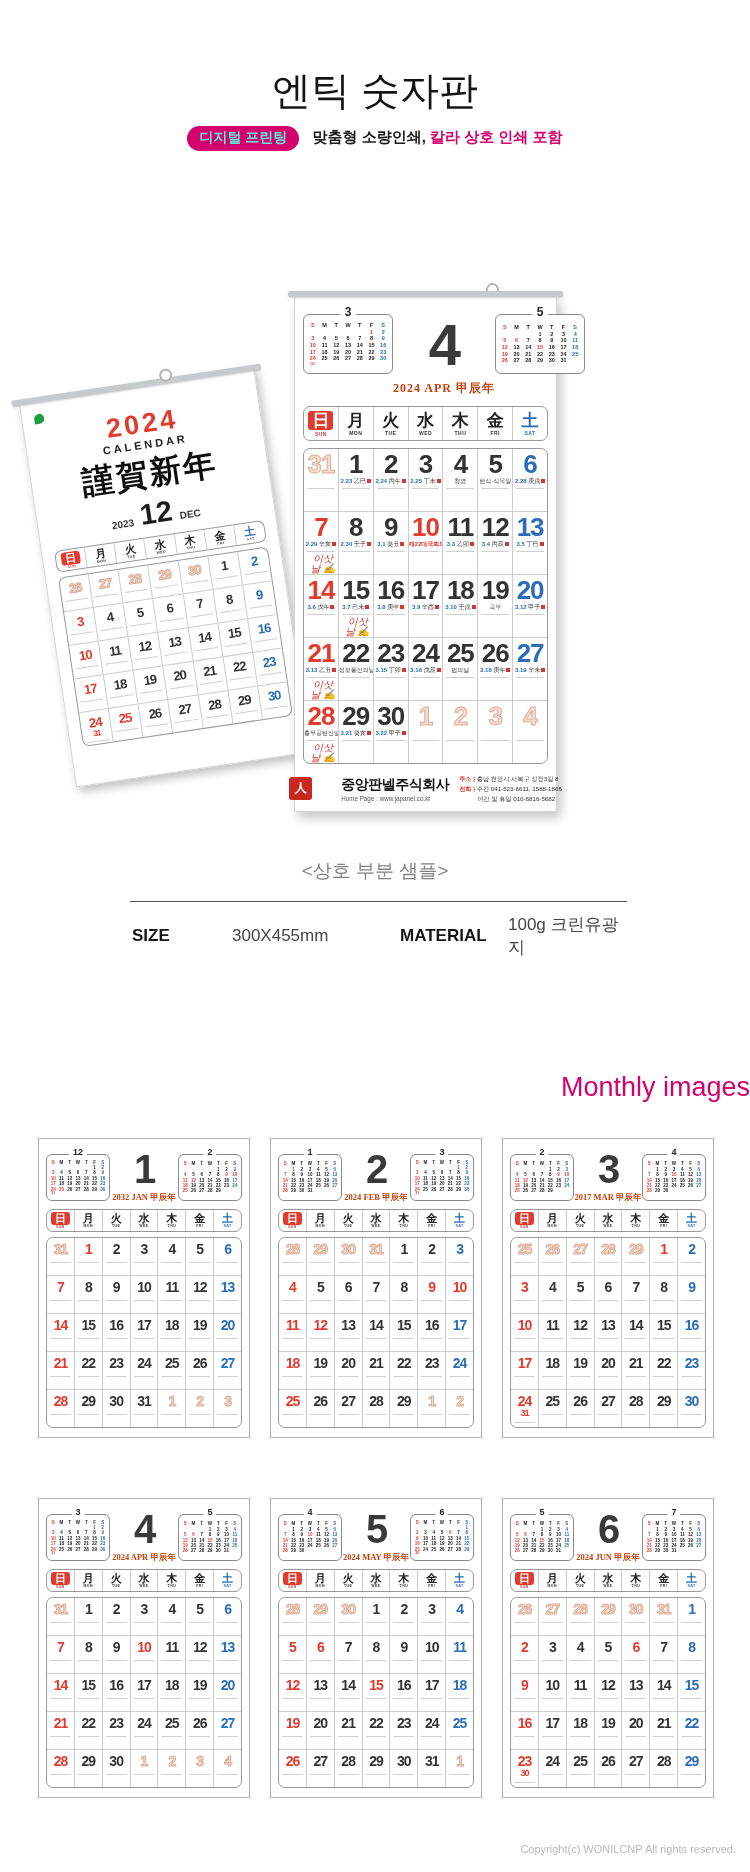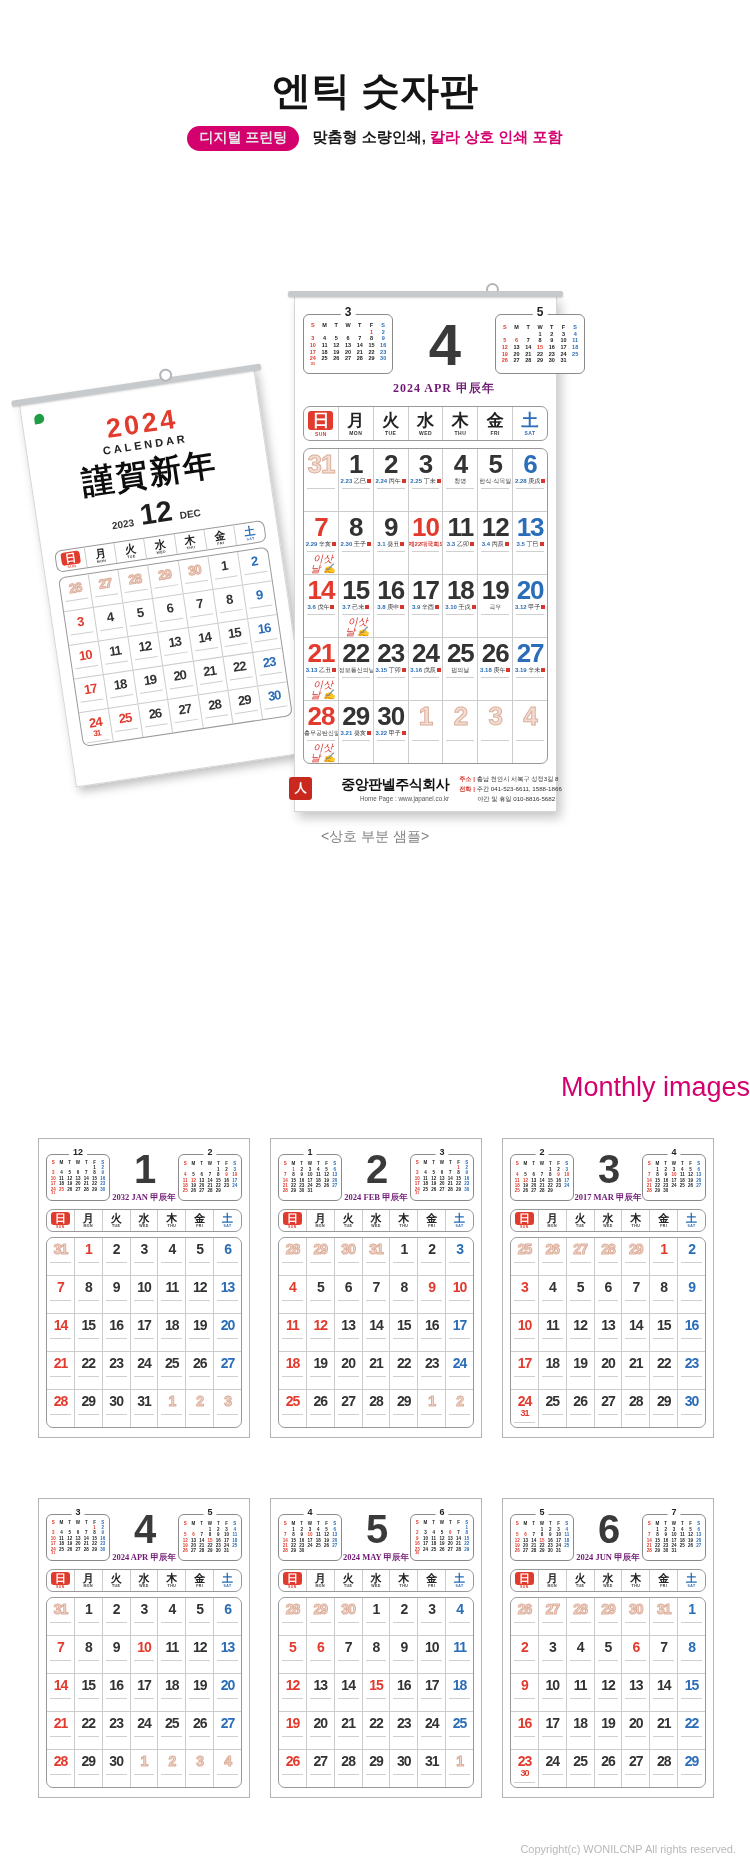--- a/index.html
+++ b/index.html
@@ -1,23 +1,23 @@
 <!DOCTYPE html>
 <html><head>
 <meta charset="utf-8">
 <style>
   html,body{margin:0;padding:0;background:#fff;}
   #page{position:relative;width:750px;height:1872px;background:#fff;overflow:hidden;
         font-family:"Liberation Sans",sans-serif;color:#111;}
   
   .hdr{position:absolute;top:66px;left:0;width:100%;text-align:center;}
   .pnum{font-size:34px;font-weight:800;color:#d4006e;letter-spacing:1px;line-height:1;}
-  .ptitle{font-size:39px;font-weight:700;color:#141414;margin-top:4px;line-height:1.1;}
+  .ptitle{font-size:39px;font-weight:400;color:#141414;margin-top:4px;line-height:1.1;}
   .badge-row{margin-top:13px;font-size:15px;font-weight:bold;color:#1a1a1a;}
-  .badge{display:inline-block;background:#d4006e;color:#e5e5e5;border-radius:14px;
+  .badge{display:inline-block;background:#d4006e;color:#5eead4;border-radius:14px;
          padding:3px 12px 4px;font-size:14px;margin-right:9px;vertical-align:middle;}
   .desc-accent{color:#d4006e;}
   
   .hangbar{position:absolute;height:6px;background:#c7cacd;border-radius:2px;
            box-shadow:0 1px 2px rgba(0,0,0,.18);}
   .ring{position:absolute;width:9px;height:9px;border:2.5px solid #b3b6b9;border-radius:50%;
         background:#fff;}
   
   .main-card{position:absolute;left:294px;top:296px;width:263px;height:516px;background:#fff;
              border:1px solid #d6d6d6;box-shadow:4px 6px 10px rgba(0,0,0,.22);
@@ -35,21 +35,21 @@
           text-align:center;margin-top:6px;color:#0d0d0d;line-height:1.1;letter-spacing:2px;}
   .cmr{display:flex;align-items:baseline;justify-content:center;gap:7px;margin-top:8px;}
   .cy,.cd{font-size:10px;color:#333;font-weight:bold;}
   .cm{font-size:29px;font-weight:900;color:#1d1d1d;line-height:1;}
   
   .calhead{display:flex;justify-content:space-between;align-items:flex-start;}
   .headctr{flex:1;text-align:center;}
   .bignum{font-weight:900;color:#3a3a3a;line-height:1;letter-spacing:-2px;}
   .cal-lg .bignum{font-size:58px;margin-top:2px;}
   .cal-th .bignum{font-size:40px;margin-top:2px;}
-  .subtitle{font-family:"Liberation Serif",serif;font-weight:bold;color:#701a75;white-space:nowrap;}
+  .subtitle{font-family:"Liberation Serif",serif;font-weight:bold;color:#c2410c;white-space:nowrap;}
   .cal-lg .subtitle{font-size:12px;letter-spacing:1px;margin-top:6px;}
   .cal-th .subtitle{font-size:8.5px;margin-top:3px;}
   .mini{position:relative;margin-top:7px;}
   .minilabel{position:absolute;top:-8px;left:50%;transform:translateX(-50%);background:#fff;
              padding:0 4px;font-weight:bold;color:#222;line-height:1;}
   .cal-lg .minilabel{font-size:12px;}
   .cal-th .minilabel{font-size:9px;top:-6px;}
   .minibox{border:1px solid #8a8a8a;border-radius:6px;display:flex;flex-direction:column;
            justify-content:center;background:#fff;}
   .cal-lg .minibox{width:82px;height:52px;padding:3px 3px;}
@@ -98,27 +98,27 @@
   .mark{display:inline-block;width:4px;height:4px;background:#d5372f;margin-left:1px;vertical-align:middle;}
   .hl{border-bottom:1px solid #cfcfcf;margin:2px 3px 0;}
   .cal-th .hl{margin-top:4px;} .cal-sm .hl{margin-top:3px;}
   .extra{font-size:10px;color:#d5372f;font-style:italic;text-align:center;padding:2px 0 0 4px;
          font-family:"Liberation Serif",serif;line-height:1;}
   
   .mfooter{margin-top:10px;display:flex;align-items:center;justify-content:center;gap:5px;padding:0 2px;}
   .mlogo{width:23px;height:23px;background:#c8281e;border-radius:3px;color:#fff;display:flex;
          align-items:center;justify-content:center;font-size:12px;font-weight:bold;flex:0 0 auto;
          font-family:"DejaVu Serif",serif;}
-  .cnamecol{text-align:right;margin-left:24px;}
+  .cnamecol{text-align:left;margin-left:24px;}
   .cname{font-size:14px;font-weight:900;color:#101010;letter-spacing:-.5px;white-space:nowrap;}
   .chome{font-size:6.3px;color:#555;margin-top:1px;}
   .addr{font-size:6.2px;color:#333;text-align:left;line-height:1.6;white-space:nowrap;}
   .addr .rl{color:#d5372f;font-weight:bold;}
   
-  .caption{position:absolute;top:828px;left:0;width:100%;text-align:center;font-size:14px;color:#828282;}
+  .caption{position:absolute;top:858px;left:0;width:100%;text-align:center;font-size:19px;color:#828282;}
   .spec{position:absolute;left:130px;top:901px;width:497px;font-size:17px;}
   .spec-row{display:grid;grid-template-columns:100px 168px 108px 1fr;padding:11px 2px;
             border-top:1.5px solid #555;align-items:center;}
   .spec-row.last{border-bottom:1.5px solid #555;}
   .spec .lab{font-weight:bold;color:#141414;}
   .spec .val{color:#454545;}
   .span3{grid-column:2/5;}
   .mheading{position:absolute;top:1072px;left:0;width:100%;text-align:right;font-size:27px;
             color:#d4006e;font-weight:500;}
   .thumbs{position:absolute;left:38px;top:1138px;display:grid;grid-template-columns:repeat(3,212px);
@@ -472,20 +472,26 @@
             <div class="calcell"><span class="num blk">28</span><div class="hl"></div></div>
             <div class="calcell"><span class="num blk">29</span><div class="hl"></div></div>
             <div class="calcell"><span class="num blue">30</span><div class="hl"></div></div>
           </div>
         </div></span>
   </div>
 
   <div class="caption">&lt;상호 부분 샘플&gt;</div>
 
   <div class="spec">
+    <div class="spec-row">
+      <span class="lab">SIZE</span>
+      <span class="val">300X455mm</span>
+      <span class="lab">MATERIAL</span>
+      <span class="val">100g 크린유광지</span>
+    </div>
   </div>
 
   <div class="mheading">Monthly images</div>
 
   <div class="thumbs">
       <div class="thumb cal-th">
         <div class="calhead">
           <span class="mini">
             <span class="minilabel">12</span>
             <span class="minibox">

